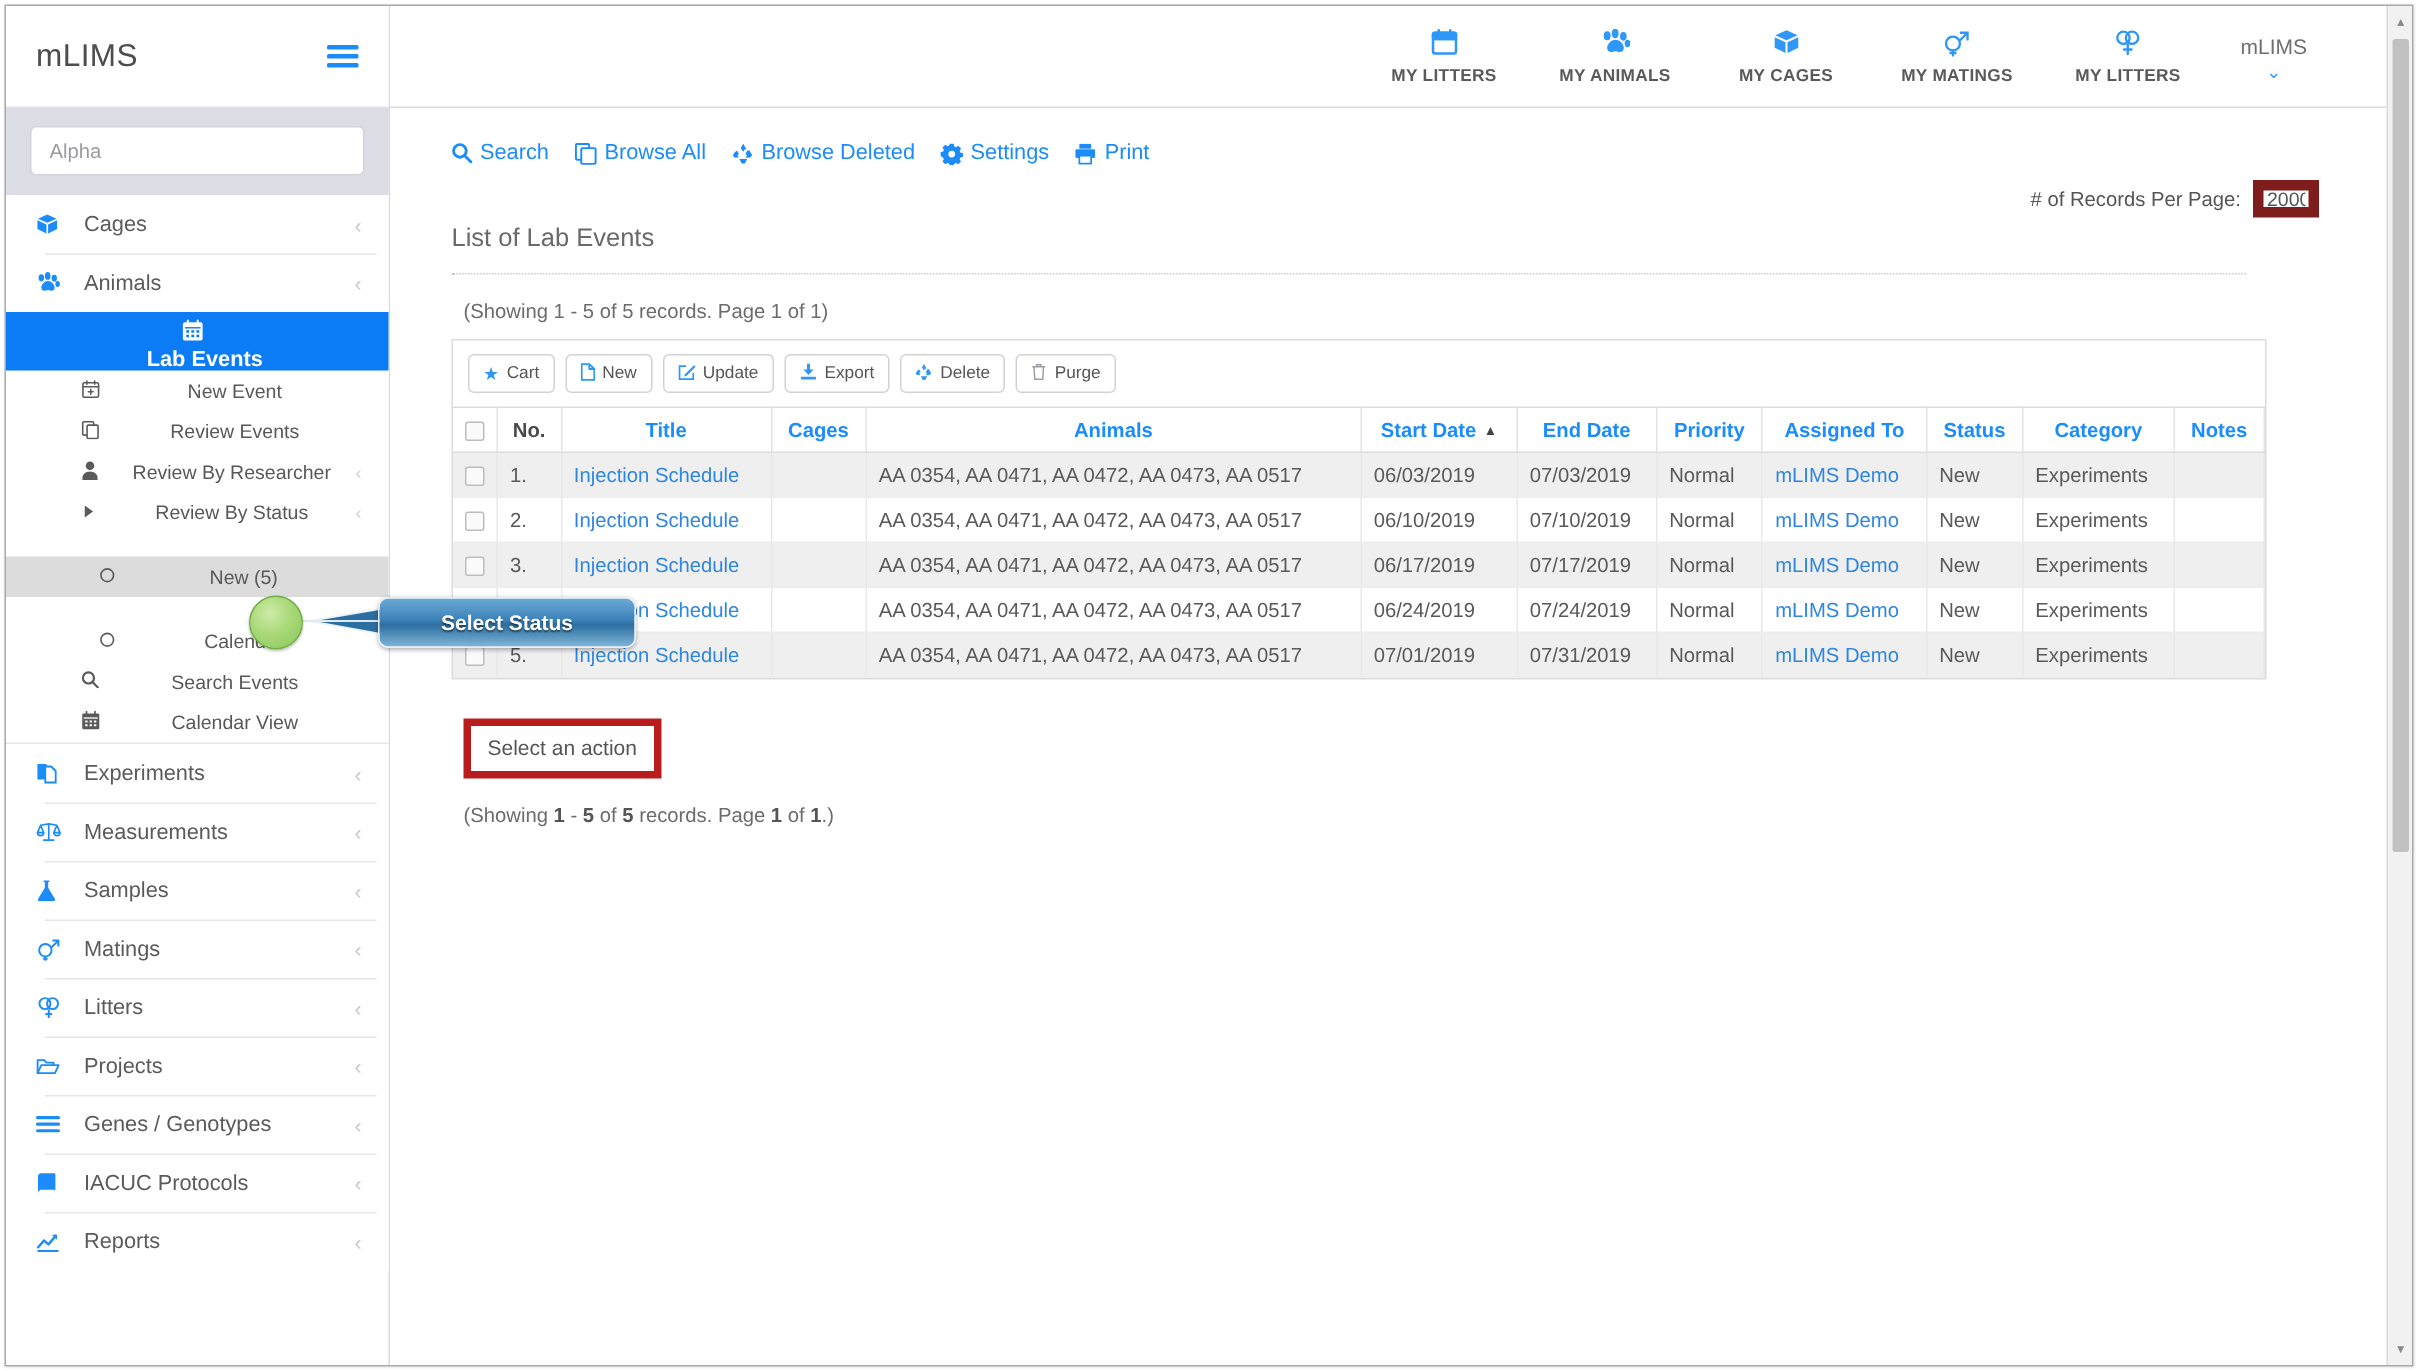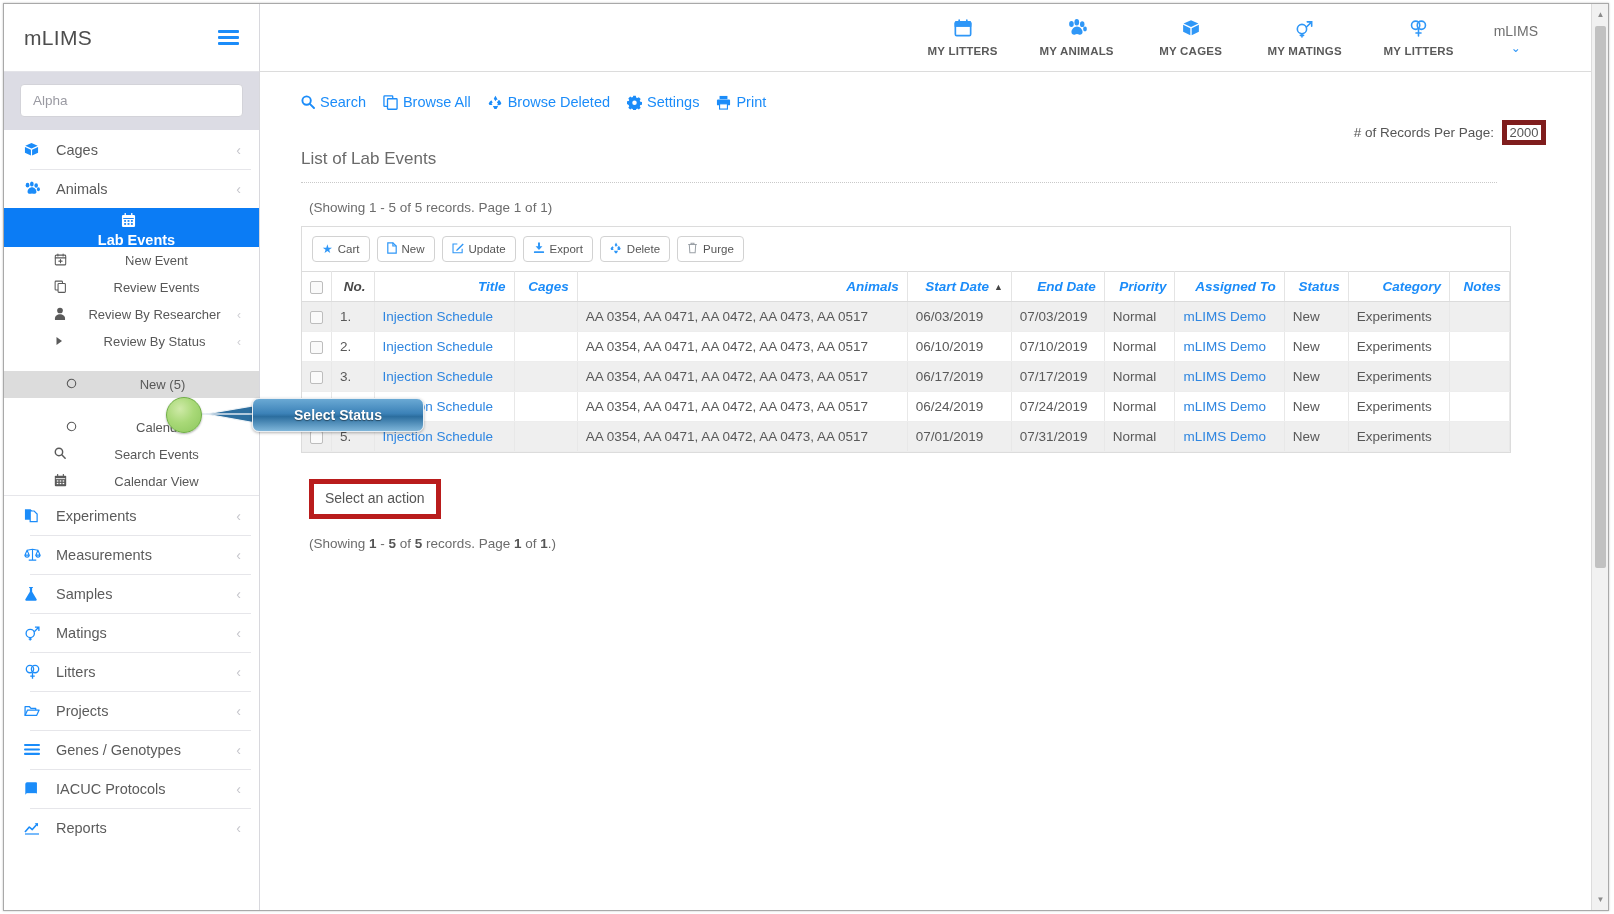--- a/index.html
+++ b/index.html
@@ -102,21 +102,21 @@
     display:flex; align-items:center; gap:5px; color:#1b8cf9; font-size:14.5px; cursor:pointer;
   }
   .tool-link .ti{ font-size:14px; display:inline-flex; align-items:center; }
 
   .records-row{
     display:flex; align-items:center; justify-content:flex-end;
     padding-right:62px; margin-top:10px;
   }
   .records-label{ font-size:13.5px; color:#555; margin-right:8px; }
   .records-input{
-    width:44px; height:25px; border:5px solid #7f1d1d; background:#fff;
+    width:44px; height:25px; border:7px solid #7f1d1d; background:#fff;
     font-size:13px; color:#555; text-align:center;
     font-family:"Liberation Sans", sans-serif; padding:0 2px;
   }
 
   .panel{ padding:0 0 0 41px; }
   .panel-title{ font-size:17px; color:#6a6a6a; padding-top:4px; }
   .panel-rule{ border-bottom:1px dotted #c9c9c9; margin-top:13px; width:1196px;}
   .showing{ font-size:13.5px; color:#6c6c6c; margin-top:17px; padding-left:8px;}
 
   .table-card{
@@ -127,24 +127,24 @@
   .abtn{
     display:inline-flex; align-items:center; gap:5px;
     border:1px solid #d2d2d2; border-radius:4px; background:#fff;
     height:26px; padding:0 9px; font-size:11.5px; color:#555;
     cursor:pointer; font-family:"Liberation Sans", sans-serif;
   }
   .abtn .bi{ color:#2f97f7; font-size:12px; }
 
   table.grid{ border-collapse:collapse; width:100%; }
   table.grid th{
-    text-align:right; font-size:13.5px; color:#1b8cf9; font-weight:bold;
+    text-align:center; font-size:13.5px; color:#1b8cf9; font-weight:bold;
     border-top:1px solid #dcdcdc; border-bottom:1px solid #dcdcdc;
     border-right:1px solid #e4e4e4;
-    padding:7px 8px; background:#fff; white-space:nowrap;font-style:italic;
+    padding:7px 8px; background:#fff; white-space:nowrap;
   }
   table.grid td{
     font-size:13.5px; color:#595959; padding:7px 8px;
     border-right:1px solid #e8e8e8; border-bottom:1px solid #ededed;
     white-space:nowrap;
   }
   table.grid tbody tr:nth-child(odd){ background:#efefef; }
   table.grid tbody tr:nth-child(even){ background:#fff; }
   td.num{ color:#2a6fb5; }
   td.link a, .lnk{ color:#2f86e0; cursor:pointer; }

